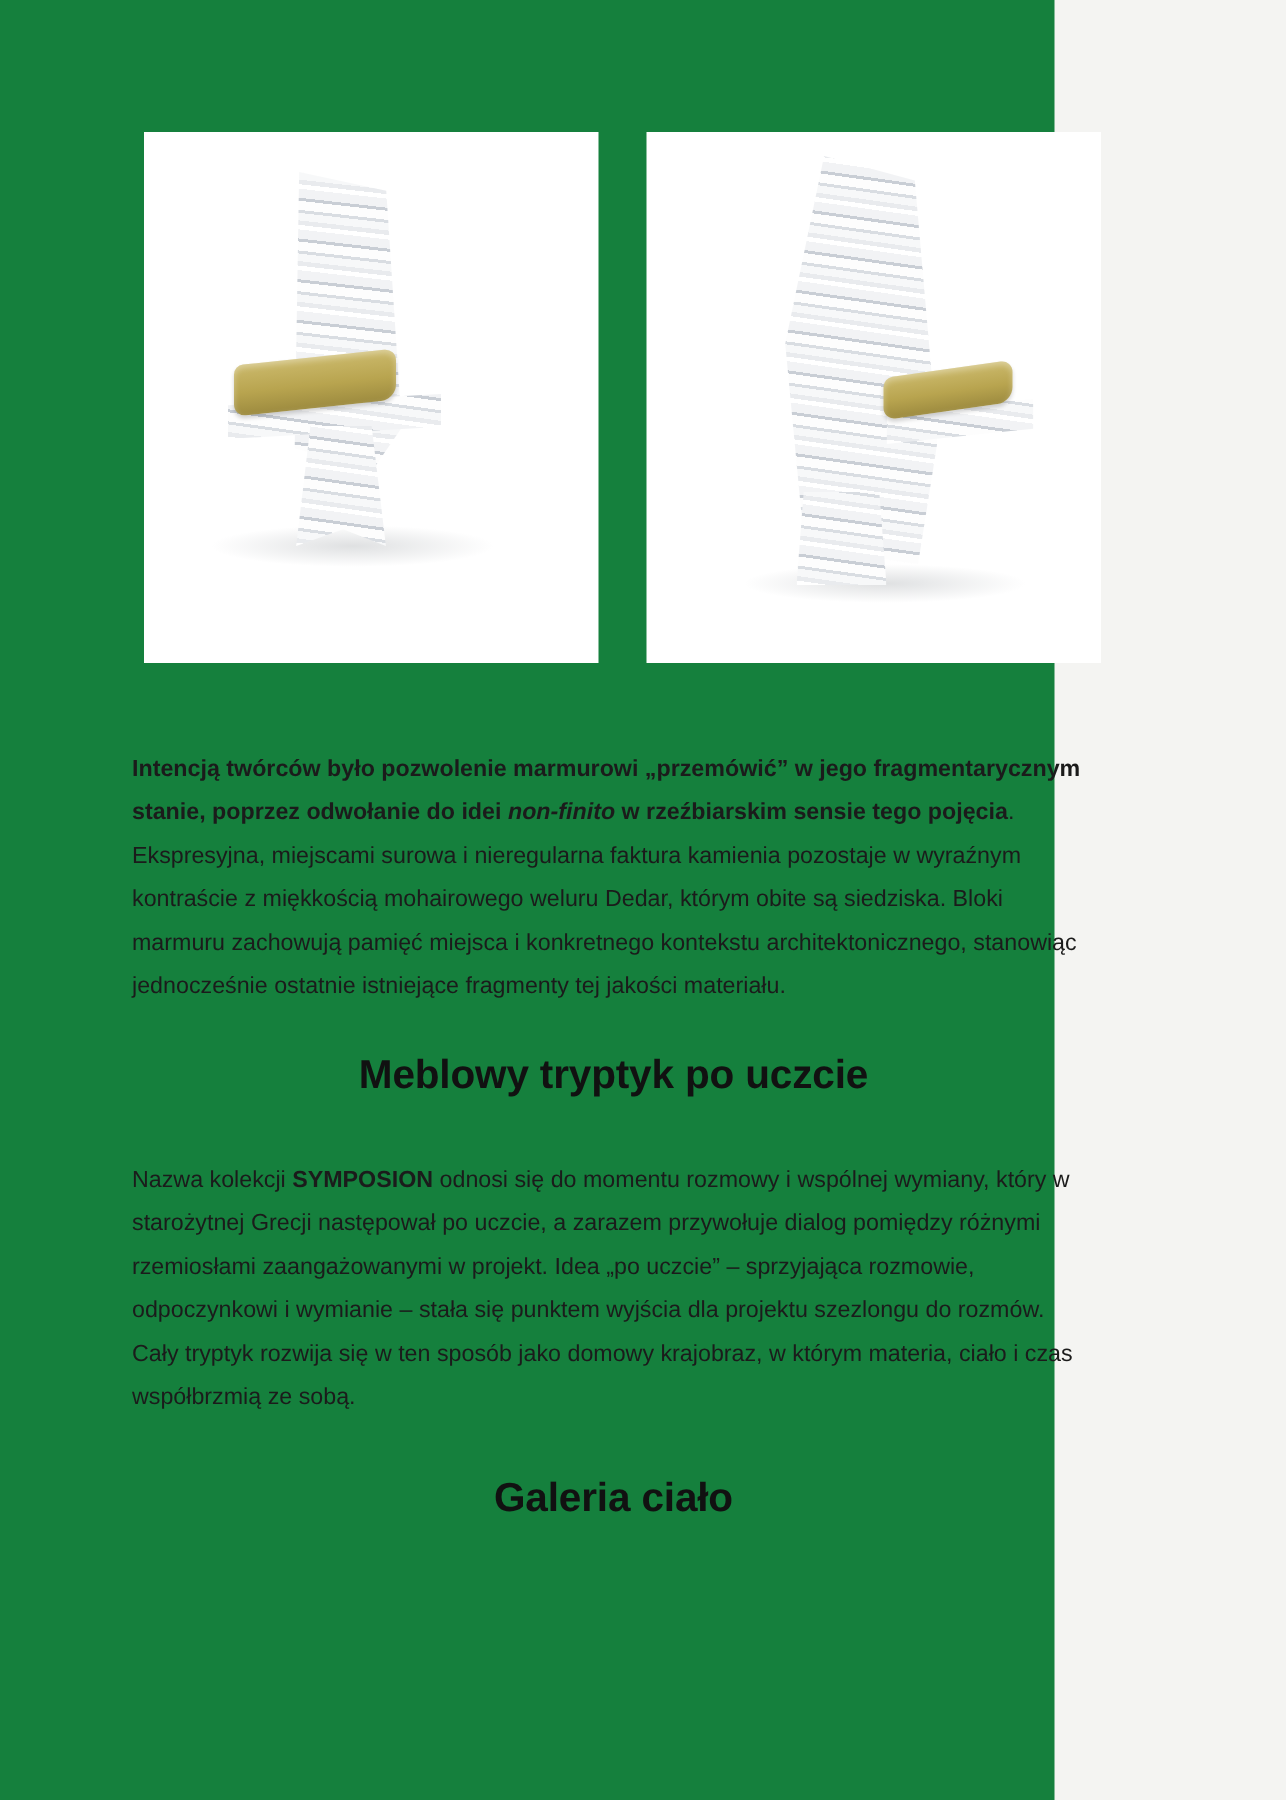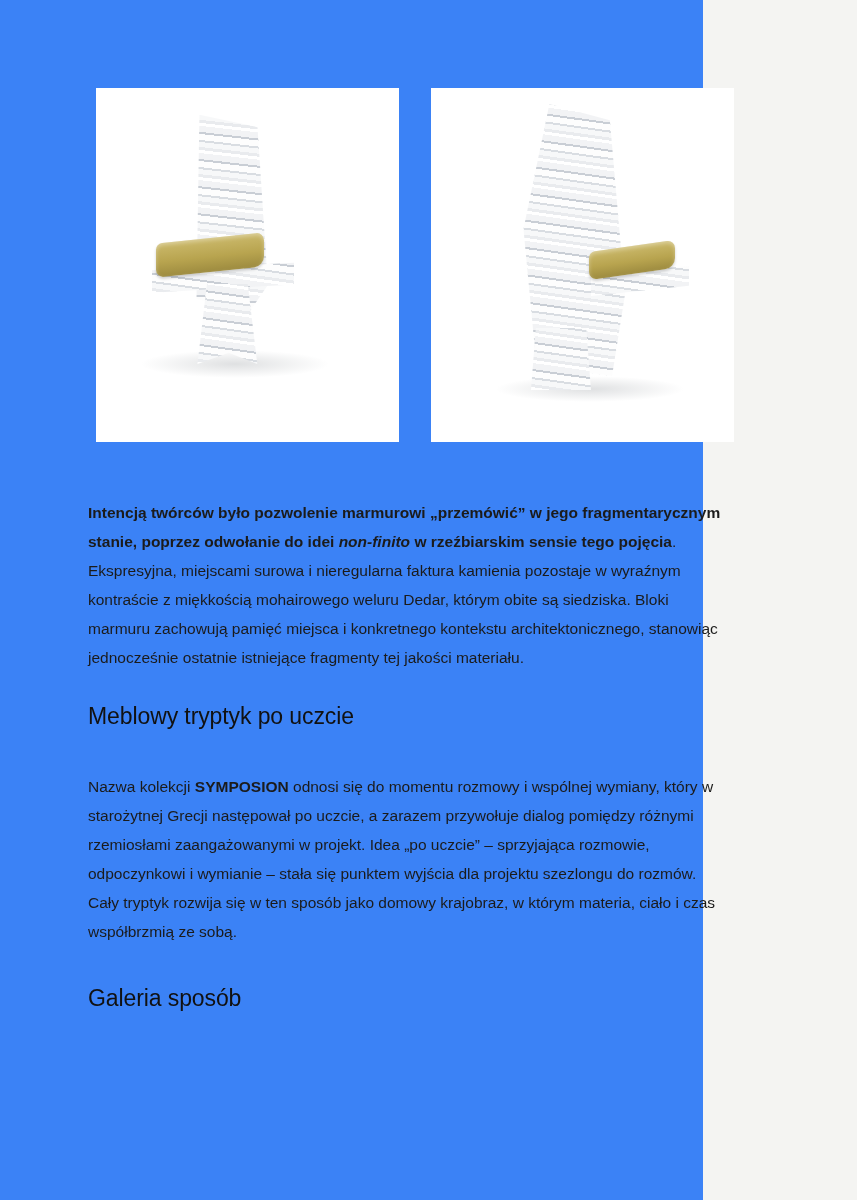--- a/index.html
+++ b/index.html
@@ -11,21 +11,21 @@
     height: 1200px;
     background: #f4f4f2;
     font-family: "Liberation Sans", sans-serif;
     color: #1b1b1b;
     overflow: hidden;
   }
   .page {
     position: relative;
     width: 703px;
     height: 1200px;
-    background: #3b82f6;
+    background: #15803d;
   }
 
   
   .gallery {
     position: absolute;
     left: 96px;
     top: 88px;
     width: 638px;
     height: 354px;
     display: flex;
@@ -117,26 +117,27 @@
     font-size: 15.5px;
     line-height: 29px;
     color: #1b1b1b;
     font-weight: 400;
   }
   p.lead { margin-bottom: 30px; }
   p.body-2 { margin-bottom: 0; margin-top: 42px; }
   .b { font-weight: 700; }
   .i { font-style: italic; }
   h2 {
-    font-size: 23px;
+    font-size: 27px;
     line-height: 28px;
-    font-weight: 400;
+    font-weight: 700;
     margin: 0 0 22px 0;
     letter-spacing: -0.1px;
     color: #111111;
+    text-align: center;
   }
   h2.second { margin-top: 38px; margin-bottom: 0; }
 </style>
 </head>
 <body>
 
 <div class="page">
 
   <div class="gallery">
 
@@ -163,17 +164,17 @@
     <p class="lead">
       <span class="b">Intencją twórców było pozwolenie marmurowi „przemówić” w jego fragmentarycznym stanie, poprzez odwołanie do idei </span><span class="b i">non-finito</span><span class="b"> w rzeźbiarskim sensie tego pojęcia</span><span>. Ekspresyjna, miejscami surowa i nieregularna faktura kamienia pozostaje w wyraźnym kontraście z miękkością mohairowego weluru Dedar, którym obite są siedziska. Bloki marmuru zachowują pamięć miejsca i konkretnego kontekstu architektonicznego, stanowiąc jednocześnie ostatnie istniejące fragmenty tej jakości materiału.</span>
     </p>
 
     <h2>Meblowy tryptyk po uczcie</h2>
 
     <p class="body-2">
       <span>Nazwa kolekcji </span><span class="b">SYMPOSION</span><span> odnosi się do momentu rozmowy i wspólnej wymiany, który w starożytnej Grecji następował po uczcie, a zarazem przywołuje dialog pomiędzy różnymi rzemiosłami zaangażowanymi w projekt. Idea „po uczcie” – sprzyjająca rozmowie, odpoczynkowi i wymianie – stała się punktem wyjścia dla projektu szezlongu do rozmów. Cały tryptyk rozwija się w ten sposób jako domowy krajobraz, w którym materia, ciało i czas współbrzmią ze sobą.</span>
     </p>
 
-    <h2 class="second">Galeria sposób</h2>
+    <h2 class="second">Galeria ciało</h2>
 
   </div>
 
 </div>
 
 </body></html>

